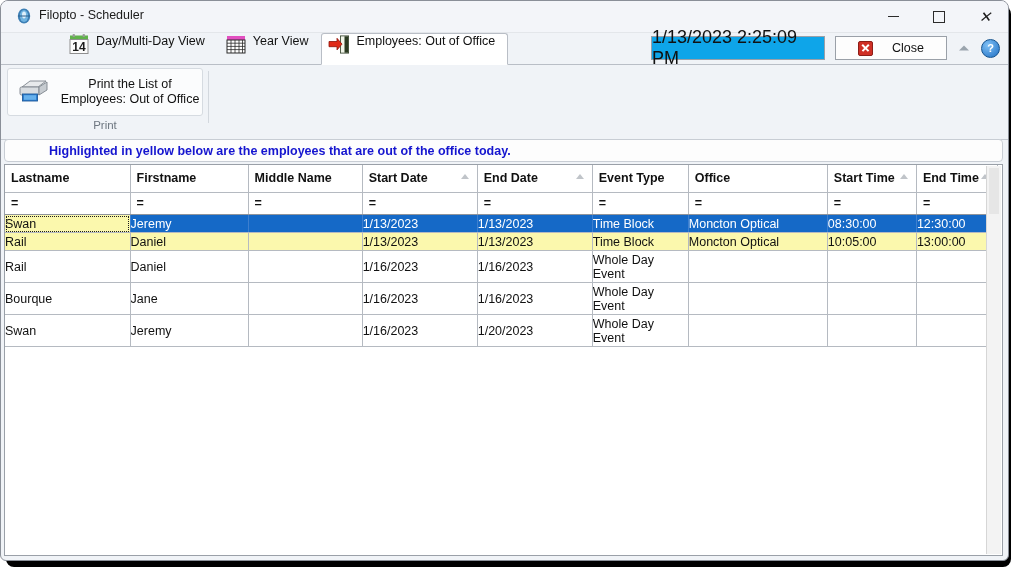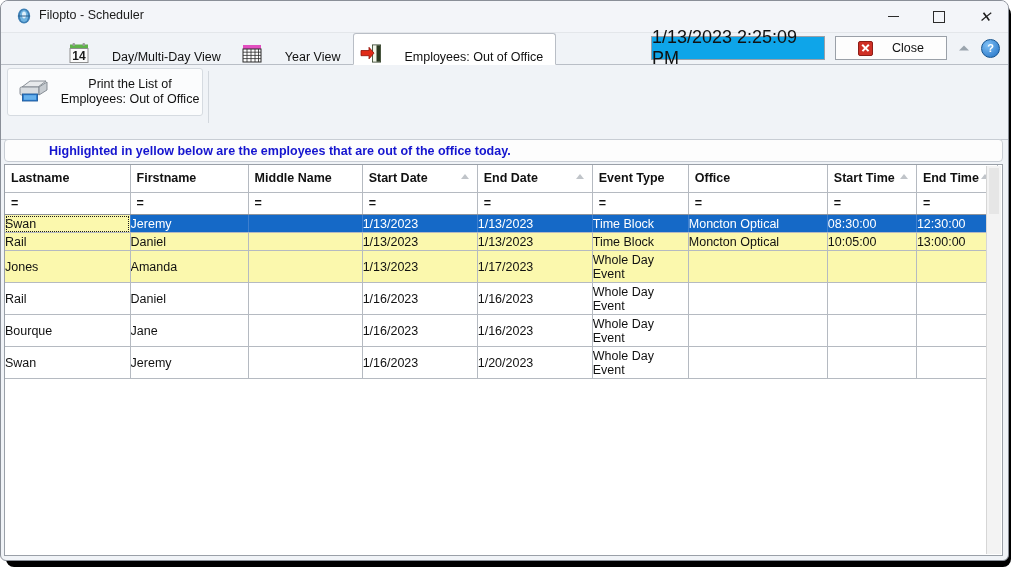--- a/index.html
+++ b/index.html
@@ -18,21 +18,21 @@
   .winbtns{position:absolute;right:0;top:0;height:31px;display:flex;}
   .winbtn{width:46px;height:31px;display:flex;align-items:center;justify-content:center;
     font-size:13px;color:#1b1b1b;cursor:default;}
   .glyph-min{display:block;width:11px;height:1px;background:#2b2b2b;}
   .glyph-max{display:block;width:10px;height:10px;border:1px solid #2b2b2b;}
   .glyph-close{display:block;font-size:15px;line-height:15px;}
 
   
   .tabstrip{position:relative;height:31px;background:#f0f3f7;border-bottom:1px solid #b9bec6;}
   .tabs{position:absolute;left:60px;top:0;display:flex;height:31px;}
-  .tab{display:flex;align-items:flex-end;gap:22px;padding:0 12px 0 6px;height:30px;
+  .tab{display:flex;align-items:flex-start;gap:6px;padding:0 12px 0 6px;height:30px;
     font-size:12.5px;color:#111;border:1px solid transparent;cursor:default;position:relative;}
   .tab .tlabel{white-space:nowrap;}
   .tab.active{background:#ffffff;border:1px solid #b9bec6;border-bottom:1px solid #ffffff;
     border-radius:3px 3px 0 0;margin-bottom:-1px;}
   .tabicon{width:22px;height:21px;flex:0 0 22px;position:relative;}
 
   .rightbar{position:absolute;right:8px;top:3px;display:flex;align-items:center;gap:10px;}
   .datebox{width:172px;height:22px;background:#0ea5e9;border:1px solid #9aa0a8;
     display:flex;align-items:center;justify-content:center;font-size:18px;color:#111;}
   .closebtn{width:110px;height:22px;background:#fdfdfd;border:1px solid #9aa0a8;
@@ -211,20 +211,21 @@
               <path d="M23 10 L31 5 L31 13 L23 18 Z" fill="#c7ccd1" stroke="#7d858c" stroke-width="0.9"></path>
               <rect x="6.5" y="17" width="15" height="7" fill="#2f7fd0" stroke="#1d5a99" stroke-width="0.9"></rect>
               <rect x="8" y="18.2" width="12" height="4.6" fill="#67b1ec"></rect>
             </svg>
           </span>
           <span class="lbl">
             <span>Print the List of</span><br>
             <span>Employees: Out of Office</span>
           </span>
         </div>
+        <div class="gname">Print</div>
         <div class="sep"></div>
       </div>
     </div>
 
     <div class="banner">
       <span>Highlighted in yellow below are the employees that are out of the office today.</span>
     </div>
 
     <div class="gridwrap">
 
@@ -321,32 +322,20 @@
               <td>Rail</td>
               <td>Daniel</td>
               <td></td>
               <td>1/13/2023</td>
               <td>1/13/2023</td>
               <td>Time Block</td>
               <td>Moncton Optical</td>
               <td>10:05:00</td>
               <td>13:00:00</td>
             </tr>
-            <tr class="r-yellow r-h37">
-              <td>Jones</td>
-              <td>Amanda</td>
-              <td></td>
-              <td>1/13/2023</td>
-              <td>1/17/2023</td>
-              <td>Whole Day
-Event</td>
-              <td></td>
-              <td></td>
-              <td></td>
-            </tr>
             <tr class="r-normal r-h37">
               <td>Rail</td>
               <td>Daniel</td>
               <td></td>
               <td>1/16/2023</td>
               <td>1/16/2023</td>
               <td>Whole Day
 Event</td>
               <td></td>
               <td></td>

